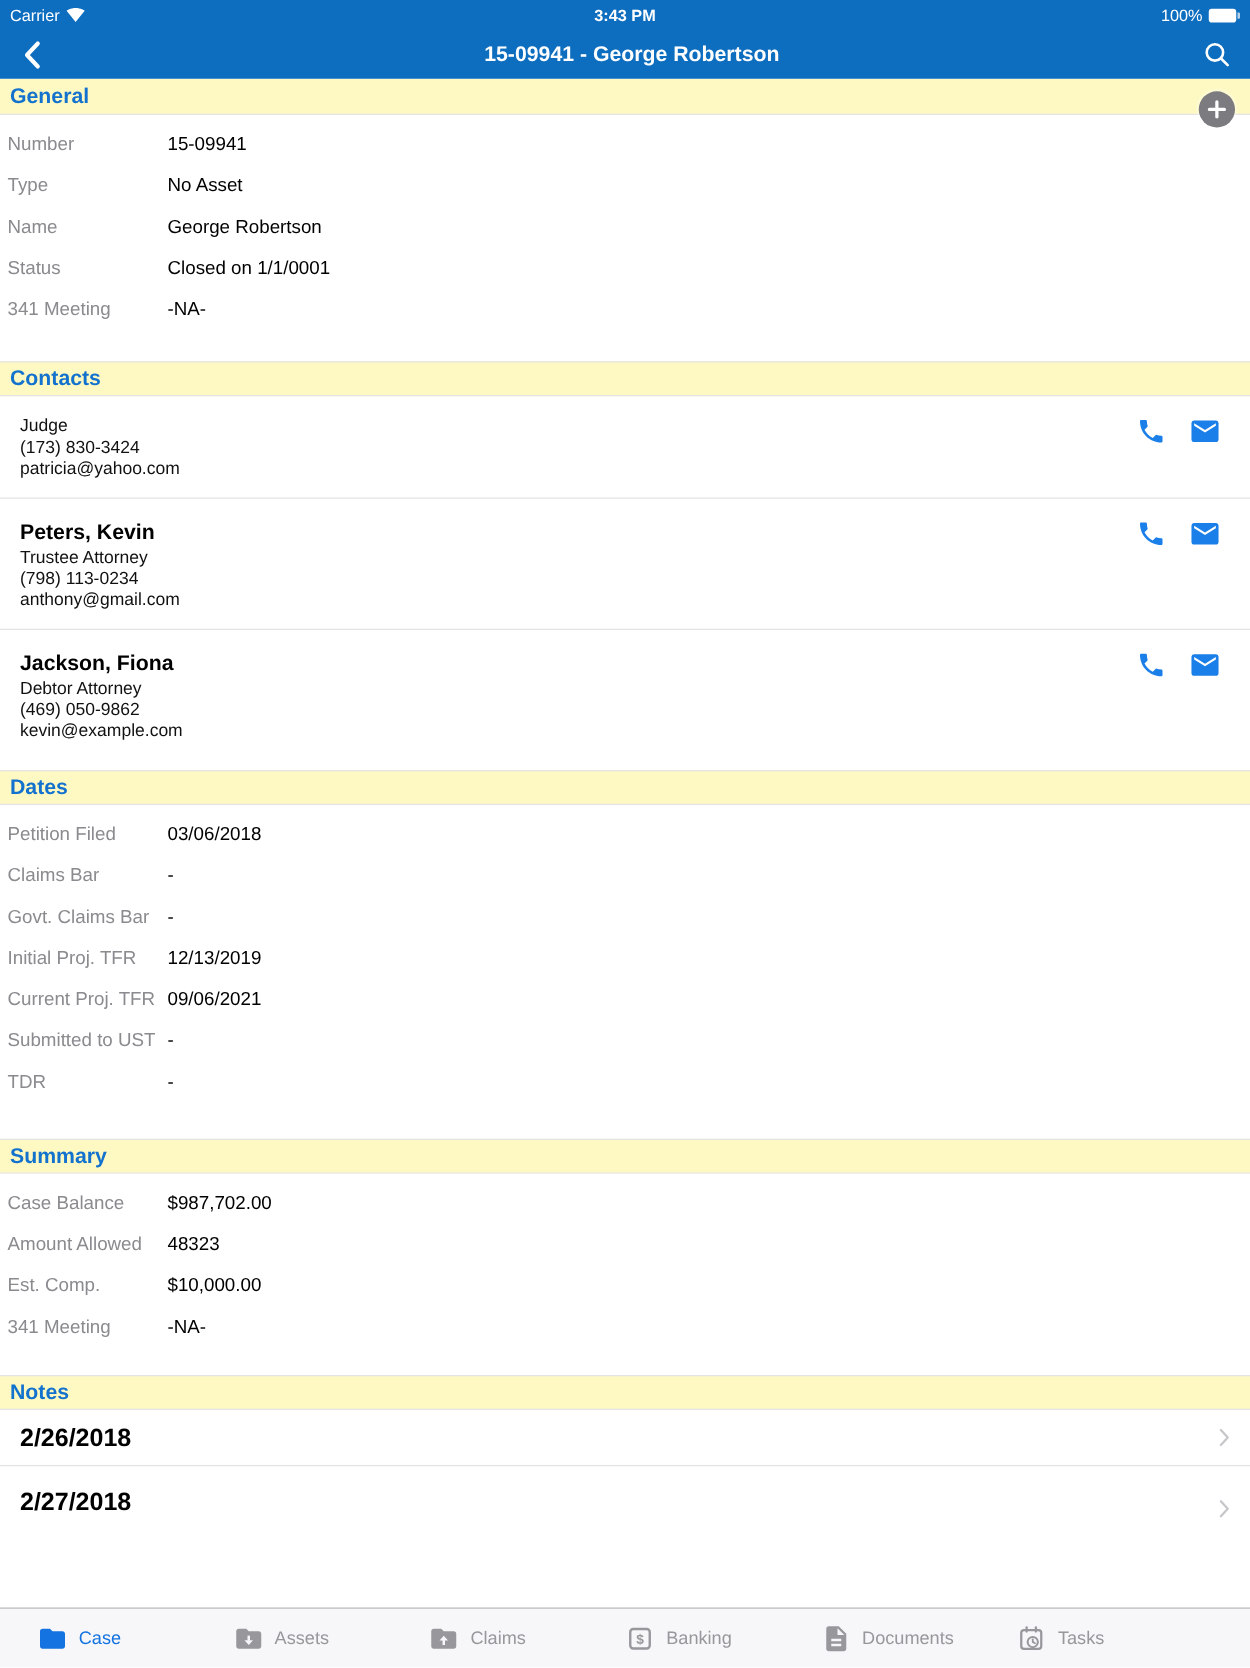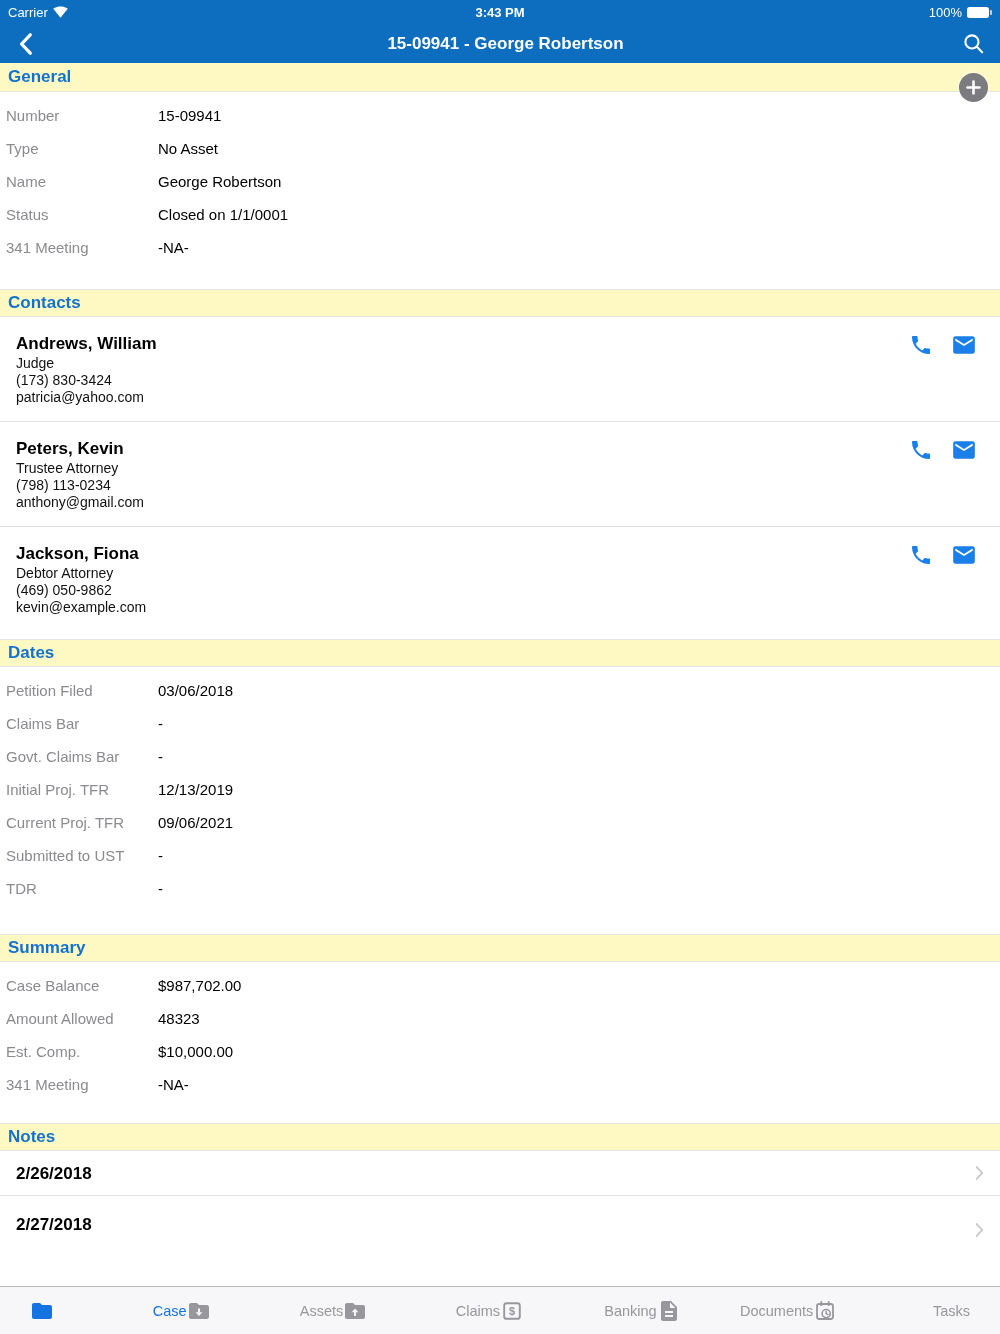--- a/index.html
+++ b/index.html
@@ -27,44 +27,44 @@
   
   .section-header { height:28px; background:#fef9c3; border-top:1px solid #e4e4e6;
     border-bottom:1px solid #e4e4e6; display:flex; align-items:center; padding:0 8px; }
   .section-header .title { color:#1372ce; font-size:17px; font-weight:700; }
   .section-header.first { border-top:none; height:29px; }
 
   
   .fields { padding:7px 0 0 0; background:#fff; }
   .field-row { height:33px; display:flex; align-items:center; padding-left:6px; }
   .field-label { width:128px; color:#8a8a8f; font-size:15px; flex:none; }
-  .field-value { color:#000; font-size:15px;margin-left:24px; }
+  .field-value { color:#000; font-size:15px; }
   .spacer25 { height:25px; } .spacer29 { height:29px; } .spacer22 { height:22px; }
 
   
   .contact-item { position:relative; padding:15px 120px 15px 16px; }
   .contact-item.sep { border-bottom:1px solid #e3e3e5; }
   .contact-name { font-size:17px; font-weight:700; color:#000; line-height:23px; }
   .contact-sub { font-size:14px; color:#111; line-height:17px; }
   .contact-actions { position:absolute; right:22px; top:14px; display:flex; gap:15px; align-items:center; }
   .action-btn { width:28px; height:28px; display:flex; align-items:center; justify-content:center; cursor:pointer; }
 
   
   .note-item { position:relative; padding:11px 40px 9px 16px; }
   .note-item.sep { border-bottom:1px solid #e3e3e5; }
-  .note-date { font-size:17px; font-weight:700; color:#000; line-height:24px; }
+  .note-date { font-size:20px; font-weight:700; color:#000; line-height:24px; }
   .note-text { font-size:15px; color:#000; line-height:22px; }
   .note-chevron { position:absolute; right:10px; top:50%; transform:translateY(-50%); }
   .note-item.partial { height:86px; }
 
   
   .tab-bar { position:absolute; left:0; bottom:0; width:1000px; height:48px;
     background:#f7f7f9; border-top:1px solid #bcbcc0; display:flex;
     align-items:center; padding:0 30px; z-index:10; }
-  .tab-item { flex:1; display:flex; align-items:center; justify-content:space-between;
+  .tab-item { flex:1; display:flex; align-items:center; justify-content:flex-start;
     gap:9px; cursor:pointer; color:#97979c; }
   .tab-item .tab-label { font-size:14.5px; }
   .tab-item.active { color:#1473e0; }
   .tab-item.active .tab-label { color:#1473e0; }
 
   
   .plus-btn { position:absolute; top:73px; right:12px; width:29px; height:29px;
     border-radius:50%; background:#7b7b80; display:flex; align-items:center;
     justify-content:center; cursor:pointer; z-index:5; box-shadow:0 0 0 2px rgba(255,255,255,.25); }
 
@@ -147,21 +147,20 @@
       <span class="field-value">-NA-</span>
     </div>
   </div>
   <div class="spacer25"></div>
 
   <div class="section-header">
     <span class="title">Contacts</span>
   </div>
 
   <div class="contact-item sep">
-    <div class="contact-name">Andrews, William</div>
     <div class="contact-sub">Judge</div>
     <div class="contact-sub">(173) 830-3424</div>
     <div class="contact-sub">patricia@yahoo.com</div>
     <div class="contact-actions">
       <div class="action-btn">
         <span>
           <svg width="24" height="24" viewBox="0 0 24 24">
               <path d="M6.62 10.79c1.44 2.83 3.76 5.14 6.59 6.59l2.2-2.21c.27-.27.67-.36 1.02-.24 1.12.37 2.33.57 3.57.57.55 0 1 .45 1 1V20c0 .55-.45 1-1 1-9.39 0-17-7.61-17-17 0-.55.45-1 1-1h3.5c.55 0 1 .45 1 1 0 1.25.2 2.45.57 3.57.11.35.03.74-.25 1.02l-2.2 2.2z" fill="#1a7fe8"></path>
             </svg>
         </span>

